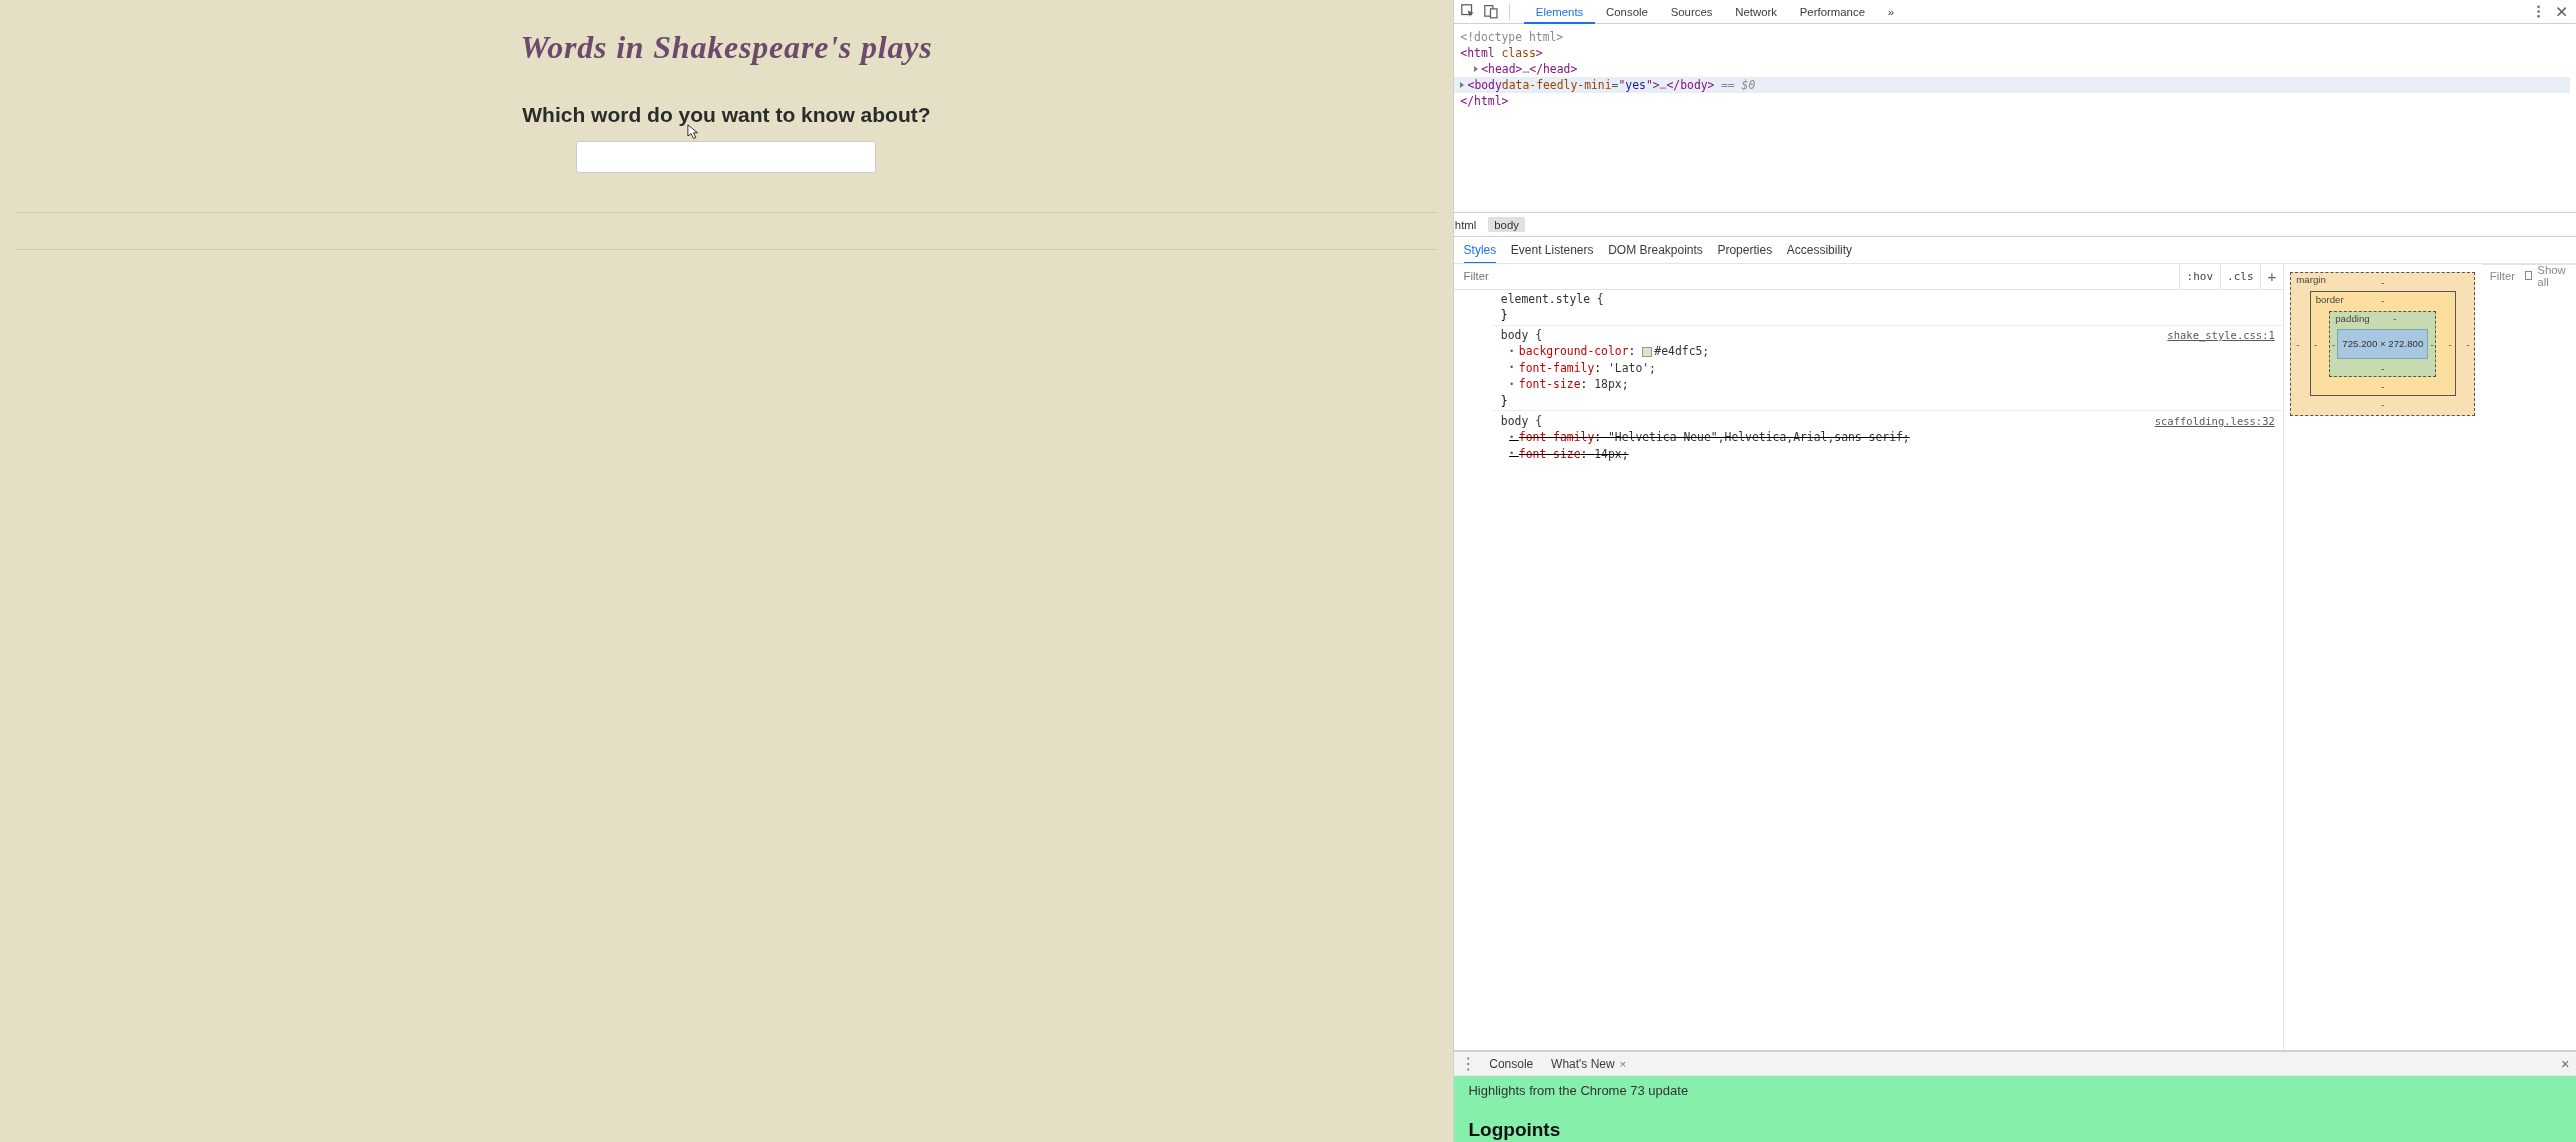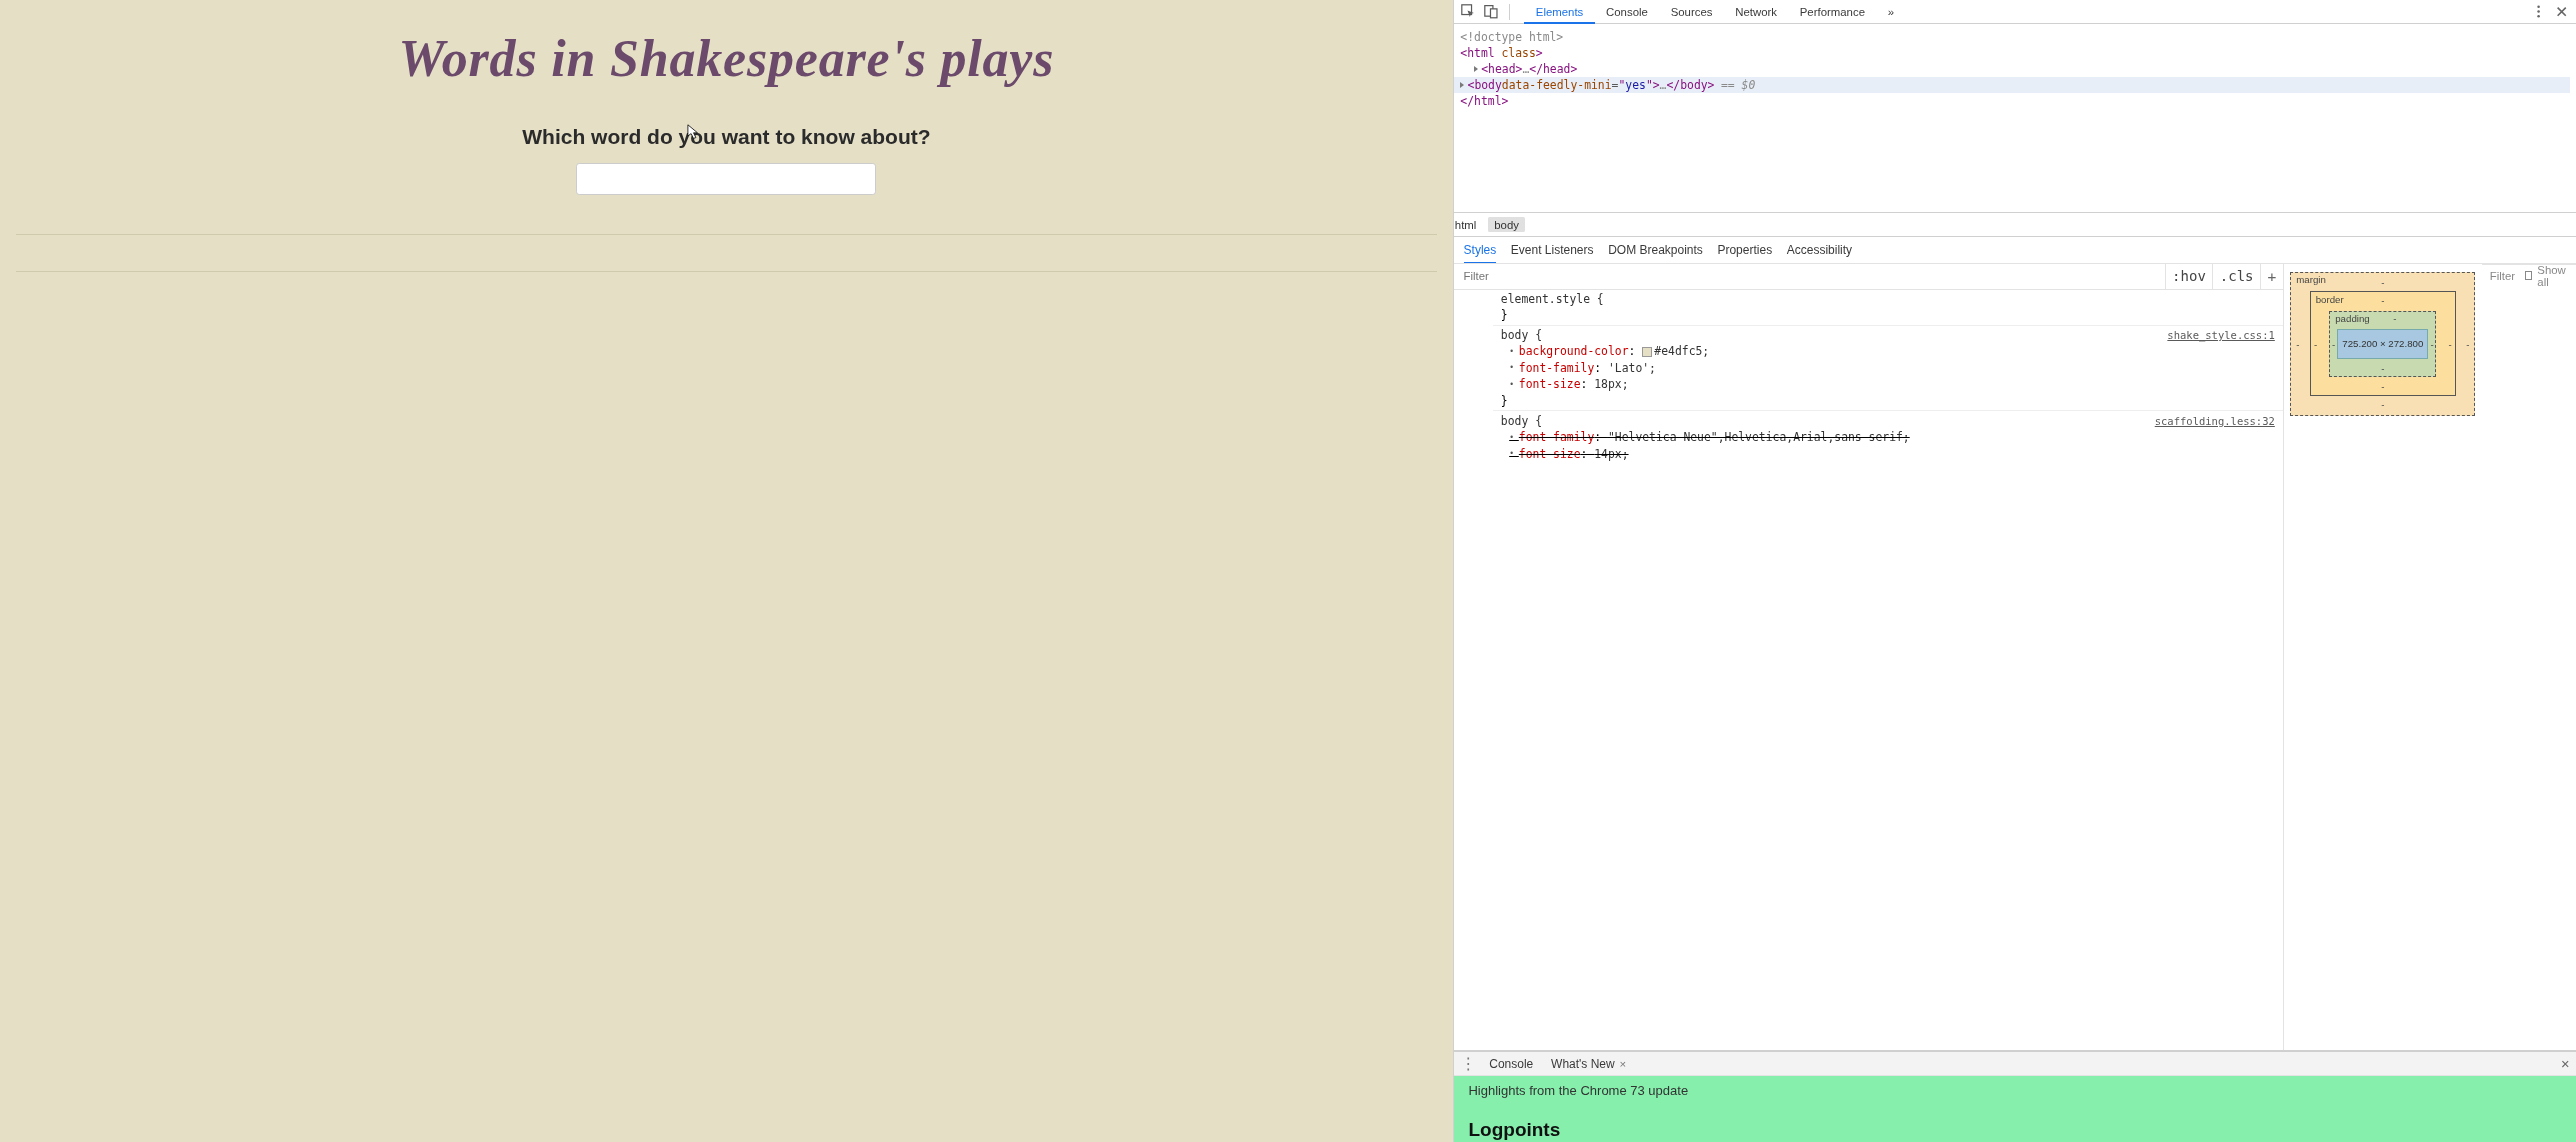--- a/index.html
+++ b/index.html
@@ -2,21 +2,21 @@
 <html><head>
 <meta charset="utf-8">
 <style>
 * { box-sizing: border-box; margin: 0; padding: 0; }
 html, body { height: 100%; font-family: -apple-system, "Segoe UI", Arial, sans-serif; font-size: 10.5px; overflow: hidden; }
 .app { display: flex; height: 100vh; width: 100vw; }
 
 
 .page-pane { flex: 0 0 56.4%; background: #e4dfc5; position: relative; }
 .page-inner { padding: 24px 8px 0 8px; }
-.page-title { font-family: "Brush Script MT", cursive; font-style: italic; font-size: 52px; color: #6b4a6b; text-align: center; margin-top: 4.9px; letter-spacing: 0.8px; }
+.page-title { font-family: "Brush Script MT", cursive; font-style: italic; font-size: 32px; color: #6b4a6b; text-align: center; margin-top: 4.9px; letter-spacing: 0.8px; }
 .page-question { text-align: center; font-weight: 700; font-size: 21px; color: #2b2b2b; margin-top: 37px; }
 .page-input-wrap { display:flex; justify-content:center; margin-top:14.6px; }
 .page-input { width: 300px; height: 32px; border: 0.8px solid #ccc; border-radius: 3.2px; background:#fff; font-size:14.6px; padding:0 8px; }
 .page-hr1 { border:none; border-top:0.8px solid #cfc9ad; margin: 39px 8px 0 8px; }
 .page-hr2 { border:none; border-top:0.8px solid #cfc9ad; margin: 36px 8px 0 8px; }
 .cursor { position:absolute; width:13px; height:16px; }
 .cursor svg { width:100%; height:100%; }
 
 
 .devtools { flex: 1 1 auto; border-left: 0.8px solid #d0d0d0; display:flex; flex-direction:column; background:#fff; min-width:0; }
@@ -50,21 +50,21 @@
 .sub-tabs { height:27.6px; border-top:0.8px solid #d0d0d0; border-bottom:0.8px solid #e3e3e3; display:flex; align-items:center; gap:14.6px; padding:0 9.7px; font-size:12px; color:#3a3a3a; }
 .sub-tab { position:relative; height:100%; display:flex; align-items:center; }
 .sub-tab.active { color:#1a73e8; }
 .sub-tab.active::after { content:""; position:absolute; left:0; right:0; bottom:-0.8px; height:1.6px; background:#1a73e8; }
 
 
 .styles-area { flex:1; display:flex; min-height:0; border-bottom:0.8px solid #d0d0d0; }
 .styles-left { flex:1 1 auto; display:flex; flex-direction:column; min-width:0; border-right:0.8px solid #e3e3e3; }
 .styles-toolbar { height:26px; display:flex; align-items:center; border-bottom:0.8px solid #e3e3e3; }
 .styles-toolbar input { flex:1; border:none; outline:none; padding:0 9.7px; font-size:11.4px; color:#888; height:100%; }
-.styles-toolbar .tbbtn { padding:0 6.5px; font-family:Menlo,Consolas,monospace; color:#444; font-size:14px; border-left:0.8px solid #e3e3e3; height:100%; display:flex; align-items:center; }
+.styles-toolbar .tbbtn { padding:0 6.5px; font-family:Menlo,Consolas,monospace; color:#444; font-size:11px; border-left:0.8px solid #e3e3e3; height:100%; display:flex; align-items:center; }
 .styles-toolbar .plus { font-size:14.6px; color:#666; }
 .rules { flex:1; overflow:hidden; position:relative; }
 .rules-scroll { position:absolute; inset:0; overflow-y:auto;margin-left:39px; }
 .rules-scroll::-webkit-scrollbar { width:11.4px; }
 .rules-scroll::-webkit-scrollbar-thumb { background:#c9c9c9; border-radius:0; }
 .rule { font-family:Menlo,Consolas,monospace; font-size:11.4px; padding:1.6px 8px; border-top:0.8px solid #eee; line-height:16px; }
 .rule:first-child { border-top:none; }
 .rule .sel { color:#333; }
 .rule .src { float:right; color:#5a5a5a; text-decoration:underline; font-size:10.5px; }
 .rule .prop { color:#c80000; }

